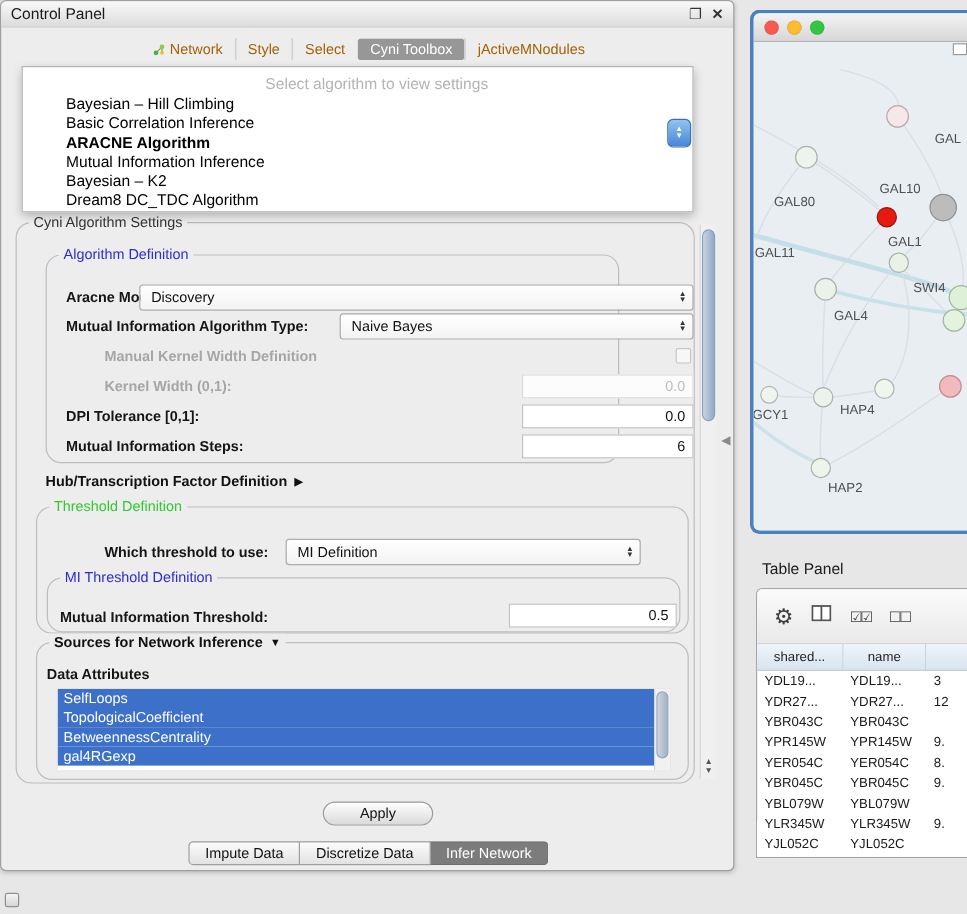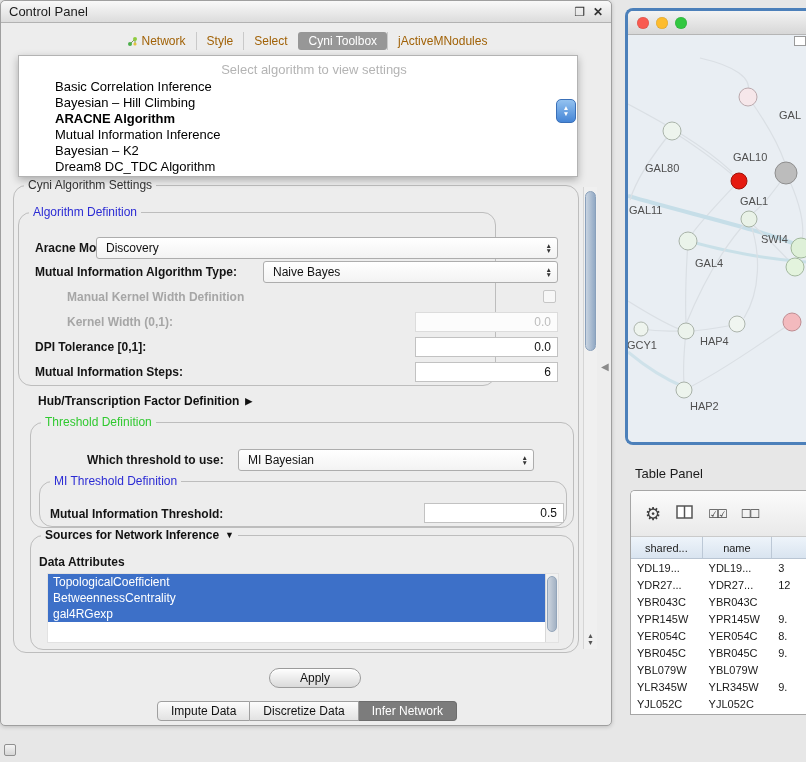--- a/index.html
+++ b/index.html
@@ -110,21 +110,21 @@
         <span>Cyni Toolbox</span>
       </div>
       <div class="tab">
         <span>jActiveMNodules</span>
       </div>
     </div>
 
   <div class="group" style="left:12px;top:184px;width:566px;height:468px;">
     <span class="glegend">Cyni Algorithm Settings</span>
 
-    <div class="group" style="left:4px;top:26px;width:478px;height:174px;">
+    <div class="group" style="left:24px;top:26px;width:478px;height:174px;">
       <span class="glegend blue">Algorithm Definition</span>
 
       <span class="lbl" style="left:16px;top:28px;">Aracne Mode:</span>
       <div class="combo" style="left:77px;top:24px;width:462px;">
         <span>Discovery</span>
         <span class="arrows">
             <span>▲</span>
             <span>▼</span>
           </span>
       </div>
@@ -160,21 +160,21 @@
     <div class="hubrow" style="left:24px;top:208px;">
       <span>Hub/Transcription Factor Definition</span>
       <span class="tri">▶</span>
     </div>
 
     <div class="group" style="left:16px;top:236px;width:544px;height:106px;">
       <span class="glegend green">Threshold Definition</span>
 
       <span class="lbl" style="left:56px;top:30px;">Which threshold to use:</span>
       <div class="combo" style="left:207px;top:26px;width:296px;">
-        <span>MI Bayesian</span>
+        <span>MI Definition</span>
         <span class="arrows">
             <span>▲</span>
             <span>▼</span>
           </span>
       </div>
 
       <div class="group" style="left:8px;top:58px;width:528px;height:46px;">
         <span class="glegend blue">MI Threshold Definition</span>
         <span class="lbl" style="left:10px;top:25px;">Mutual Information Threshold:</span>
         <div class="field" style="left:384px;top:21px;width:140px;">
@@ -184,20 +184,21 @@
     </div>
 
     <div class="group" style="left:16px;top:349px;width:544px;height:115px;">
       <span class="glegend bold" style="font-weight:bold;display:flex;gap:6px;align-items:center;">
         <span>Sources for Network Inference</span>
         <span class="tri" style="font-size:9px;">▼</span>
       </span>
       <span class="lbl" style="left:8px;top:19px;">Data Attributes</span>
       <div class="listbox" style="left:16px;top:37px;width:512px;height:70px;">
         <div>
+            <div class="list-item">SelfLoops</div>
             <div class="list-item">TopologicalCoefficient</div>
             <div class="list-item">BetweennessCentrality</div>
             <div class="list-item">gal4RGexp</div>
           </div>
         <div class="lb-scroll">
             <div class="lb-thumb"></div>
           </div>
       </div>
     </div>
   </div>
@@ -219,22 +220,22 @@
       <div class="seg">Discretize Data</div>
       <div class="seg dark">Infer Network</div>
     </div>
 
   <span class="collapse-handle">◀</span>
 </div>
 
 <div class="dropdown">
   <div class="dd-ph">Select algorithm to view settings</div>
   <div>
+      <div class="dd-item">Bayesian – Hill Climbing</div>
       <div class="dd-item">Basic Correlation Inference</div>
-      <div class="dd-item">Bayesian – Hill Climbing</div>
       <div class="dd-item bold">ARACNE Algorithm</div>
       <div class="dd-item">Mutual Information Inference</div>
       <div class="dd-item">Bayesian – K2</div>
       <div class="dd-item">Dream8 DC_TDC Algorithm</div>
     </div>
 </div>
 <div class="stepper">
   <span>▲</span>
   <span>▼</span>
 </div>

